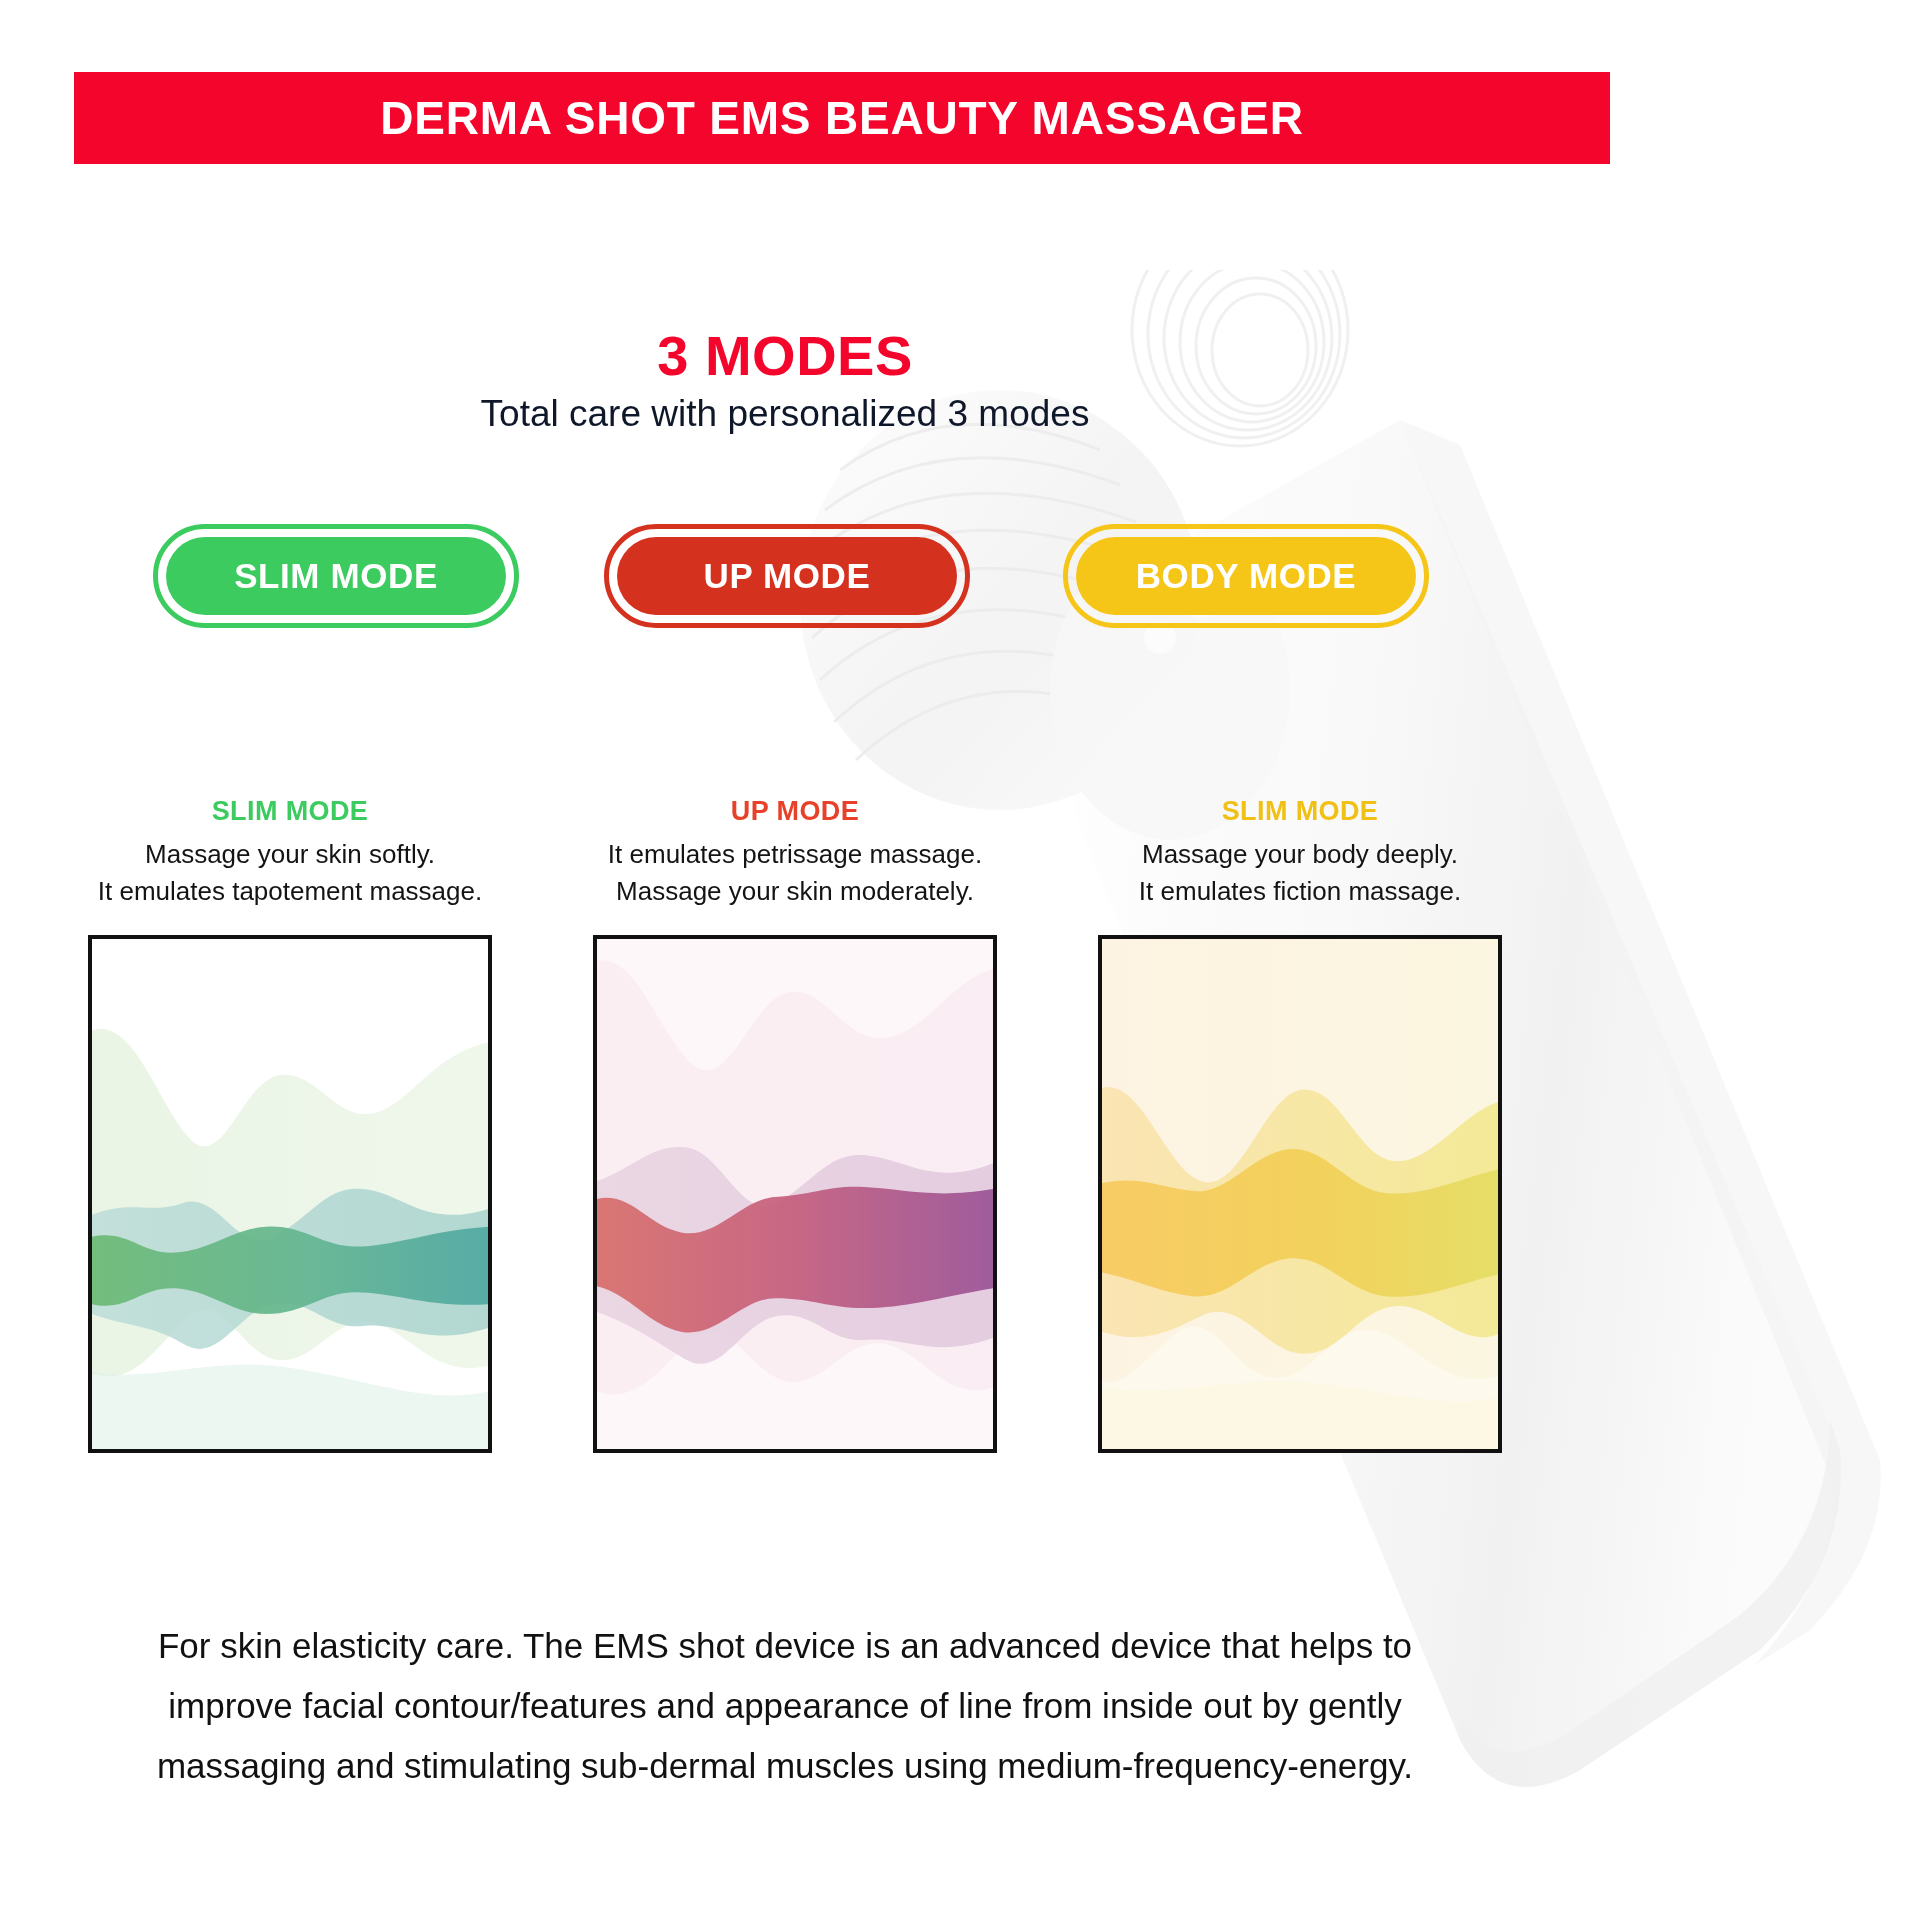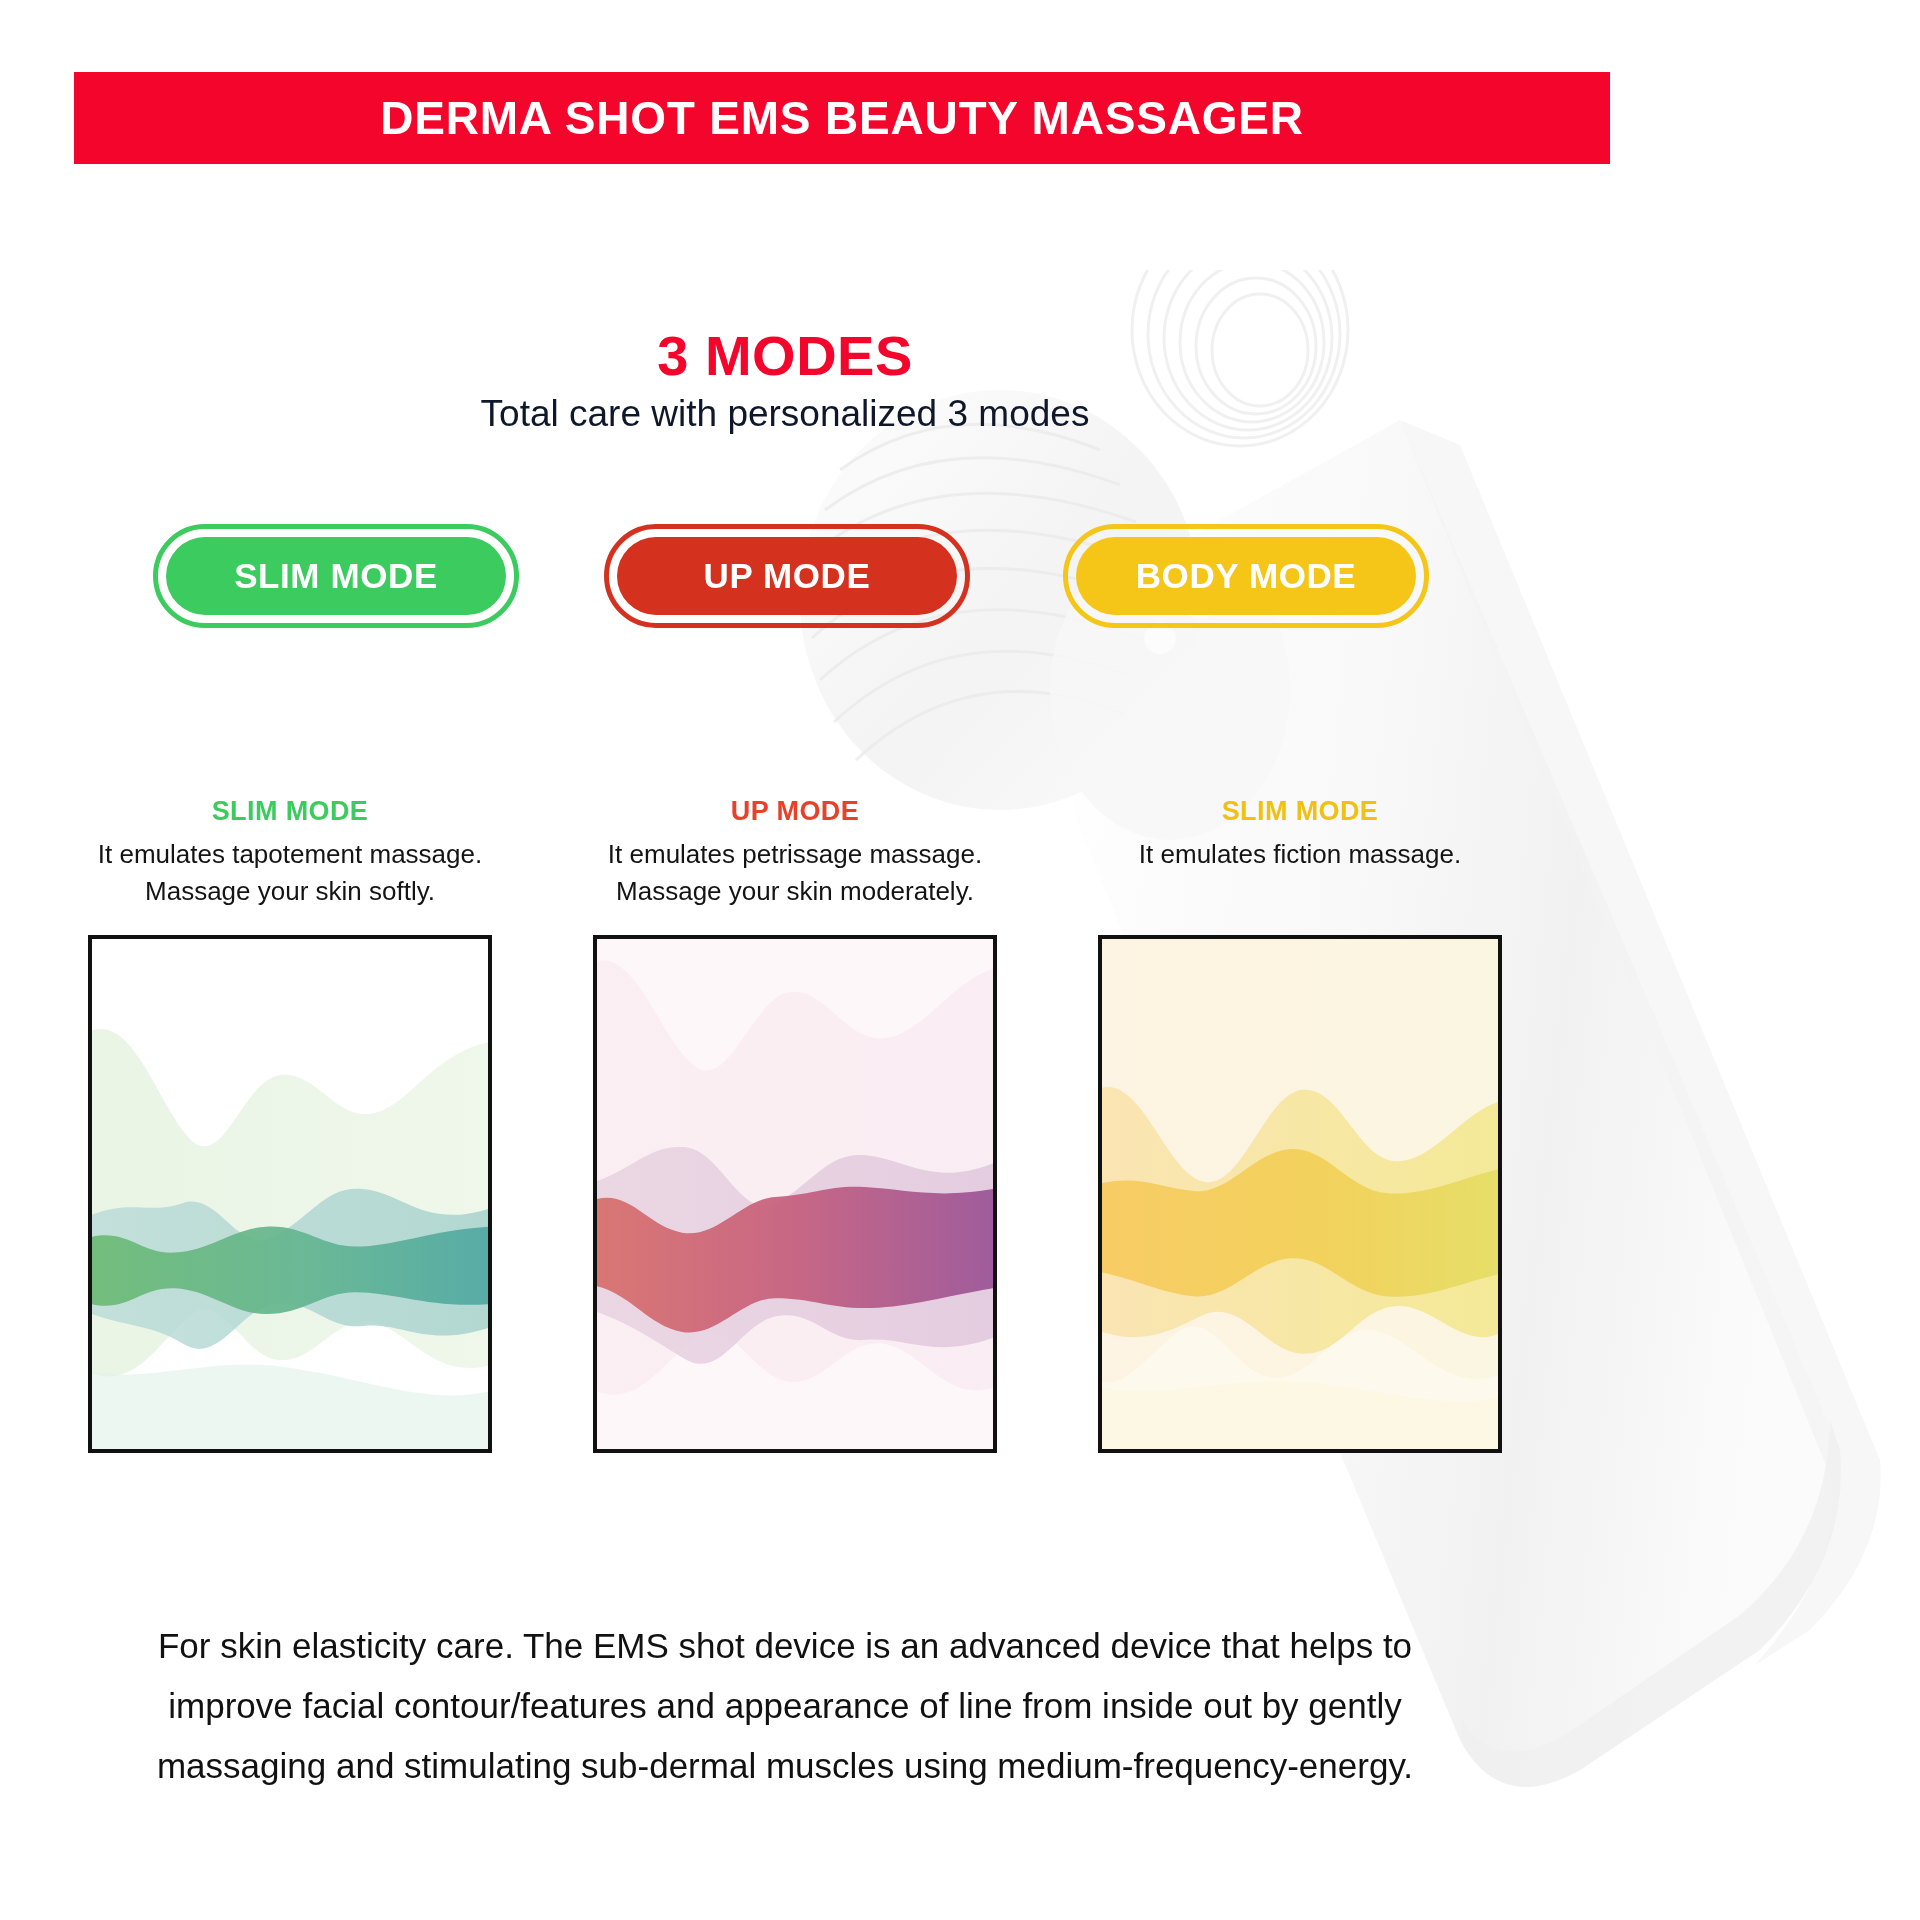--- a/index.html
+++ b/index.html
@@ -248,36 +248,37 @@
     <div class="pill-wrap" id="pill-2" style="color:#F5C518">
       <div class="pill-inner">
         <span class="pill-label">BODY MODE</span>
       </div>
     </div>
   </div>
 
   <div class="col" id="col-0">
     <div class="col-mode-label" style="color:#3BCB5E">SLIM MODE</div>
     <div class="col-desc">
+      <div>Massage your skin softly.</div>
       <div>It emulates tapotement massage.</div>
-      <div>Massage your skin softly.</div>
     </div>
   </div>
 
   <div class="col" id="col-1">
     <div class="col-mode-label" style="color:#E8412A">UP MODE</div>
     <div class="col-desc">
       <div>It emulates petrissage massage.</div>
       <div>Massage your skin moderately.</div>
     </div>
   </div>
 
   <div class="col" id="col-2">
     <div class="col-mode-label" style="color:#F0C014">SLIM MODE</div>
     <div class="col-desc">
+      <div>Massage your body deeply.</div>
       <div>It emulates fiction massage.</div>
     </div>
   </div>
 
   <div class="wave-frame" id="frame-0">
     <svg viewBox="0 0 400 514" preserveAspectRatio="none">
       <defs>
         <linearGradient id="g0a" x1="0" y1="0" x2="1" y2="0">
           <stop offset="0%" stop-color="#e9f4e4"></stop>
             <stop offset="100%" stop-color="#eef7ea"></stop>

